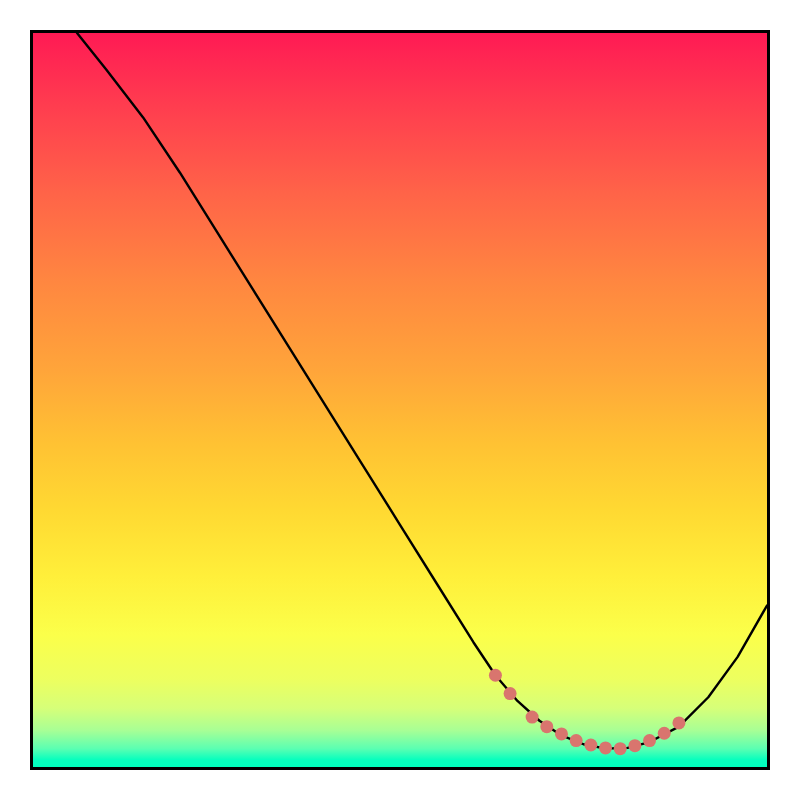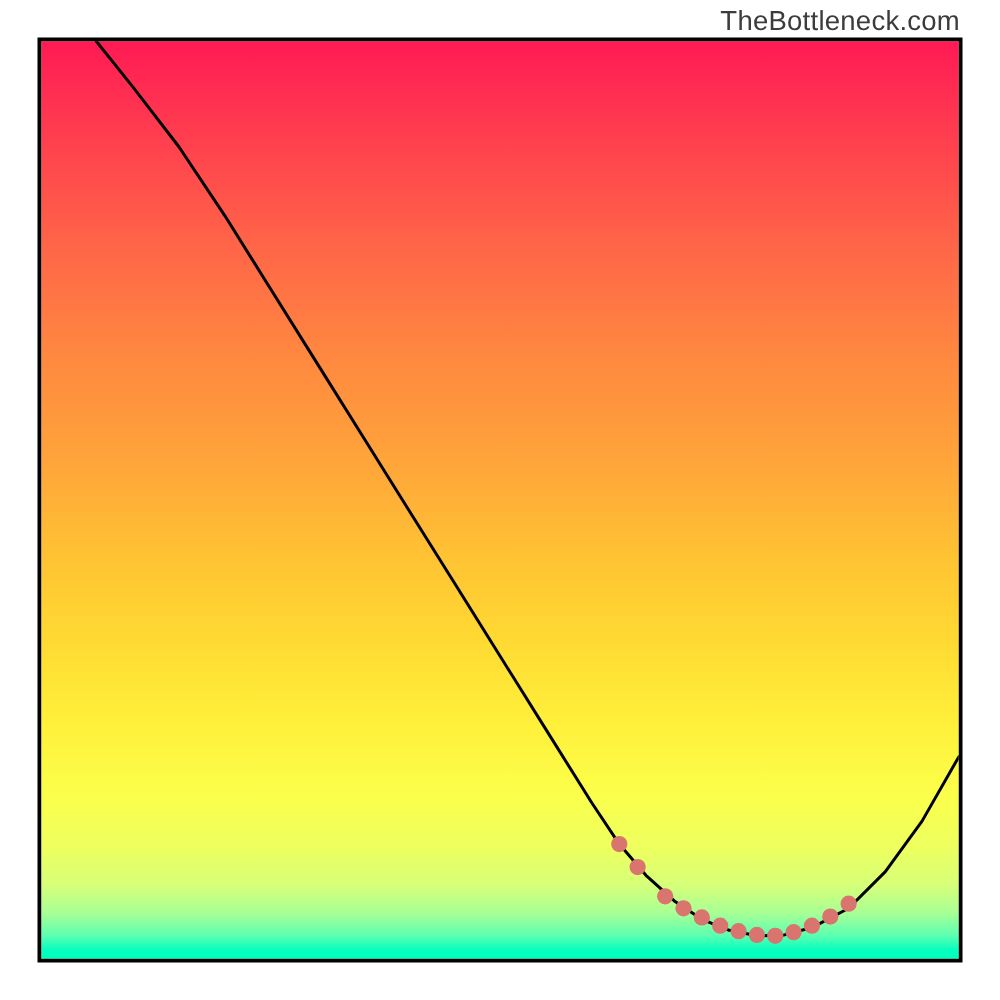--- a/index.html
+++ b/index.html
@@ -60,21 +60,20 @@
     font-size: 22px;
     font-weight: 500;
     color: #3c3c3c;
     letter-spacing: 0.2px;
   }
 </style>
 </head>
 <body>
 
 <div class="frame">
-  <div class="watermark">TheBottleneck.com</div>
 
   <div class="plot">
     <svg viewBox="0 0 734 734" preserveAspectRatio="none">
       <path id="curve-path" fill="none" stroke="#000000" stroke-width="2.4" stroke-linejoin="round" stroke-linecap="round" d="M44.04 0.00 L73.40 36.70 L110.10 84.41 L146.80 139.46 L183.50 198.18 L220.20 256.90 L256.90 315.62 L293.60 374.34 L330.30 433.06 L367.00 491.78 L403.70 550.50 L440.40 609.22 L462.42 642.25 L484.44 667.94 L506.46 687.76 L528.48 702.44 L550.50 711.25 L572.52 715.65 L594.54 714.92 L616.56 709.04 L645.92 693.63 L675.28 664.27 L704.64 623.90 L734.00 572.52"></path>
       <g id="marker-group">
           <circle cx="462.42" cy="642.25" r="6.5" fill="#d9756e"></circle>
           <circle cx="477.10" cy="660.60" r="6.5" fill="#d9756e"></circle>
           <circle cx="499.12" cy="684.09" r="6.5" fill="#d9756e"></circle>
           <circle cx="513.80" cy="693.63" r="6.5" fill="#d9756e"></circle>
           <circle cx="528.48" cy="700.97" r="6.5" fill="#d9756e"></circle>

